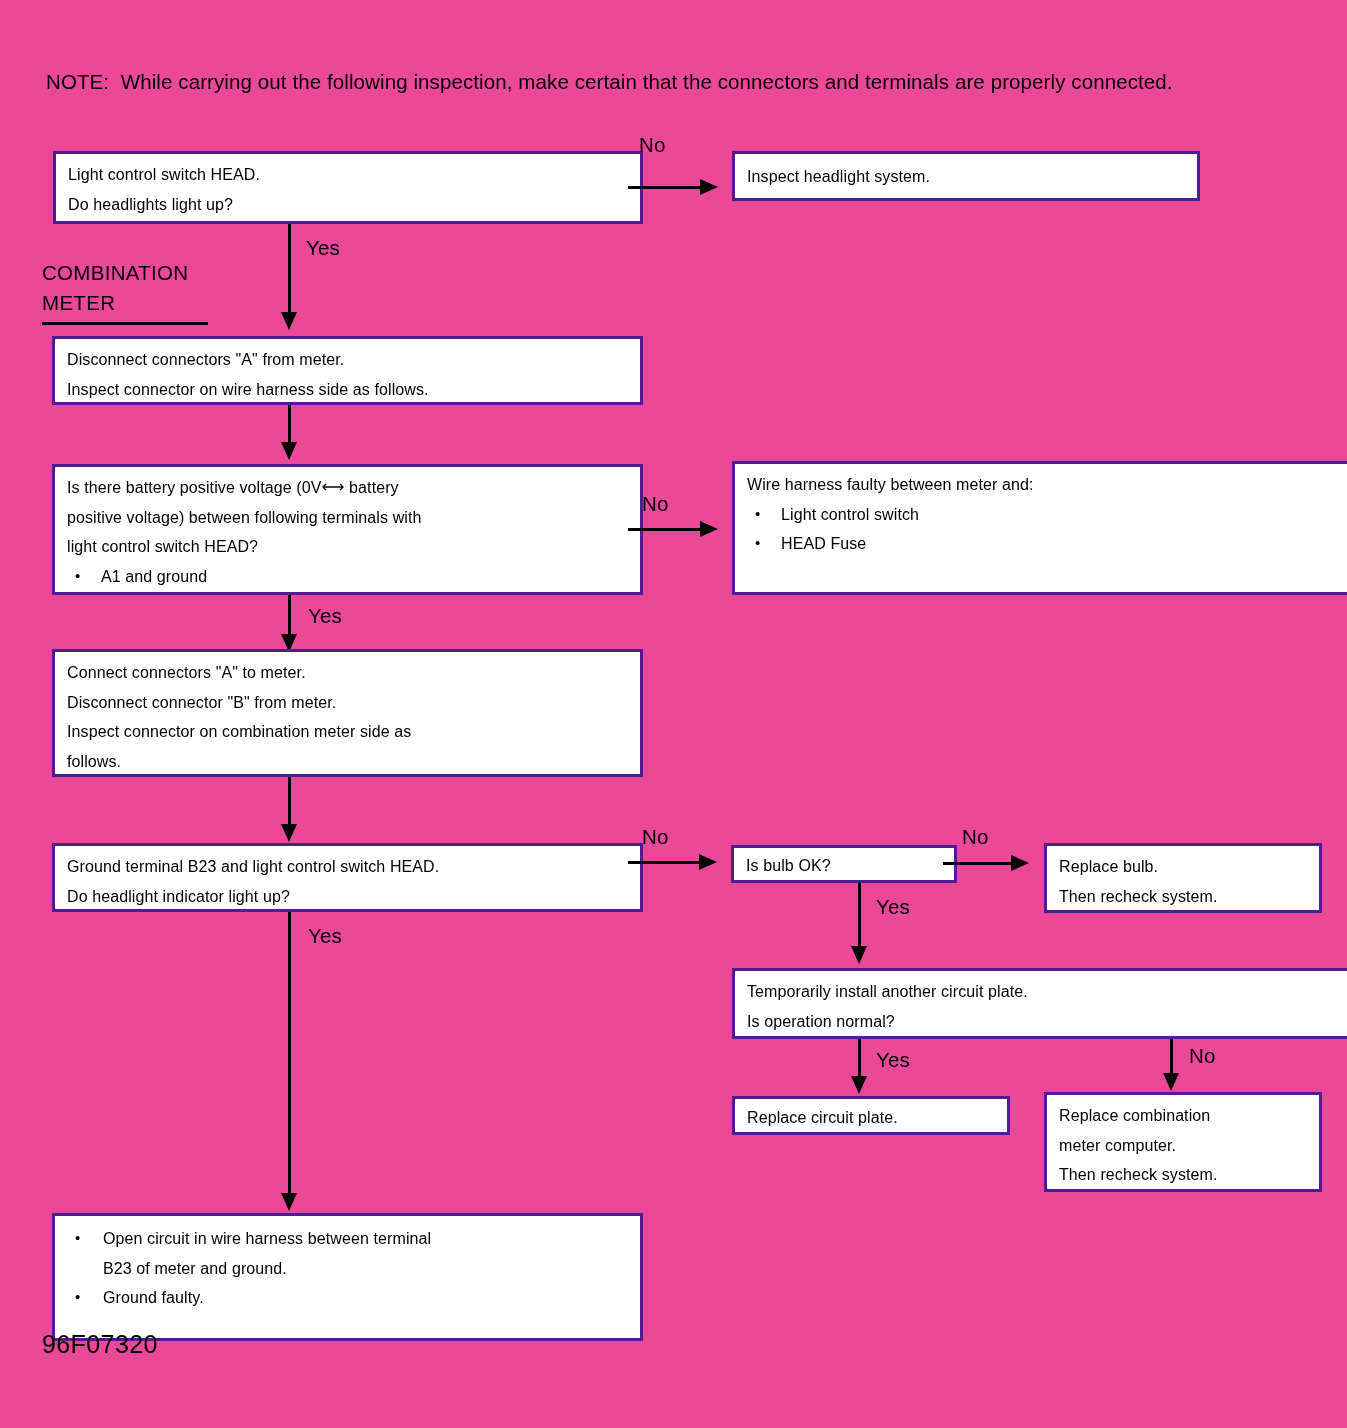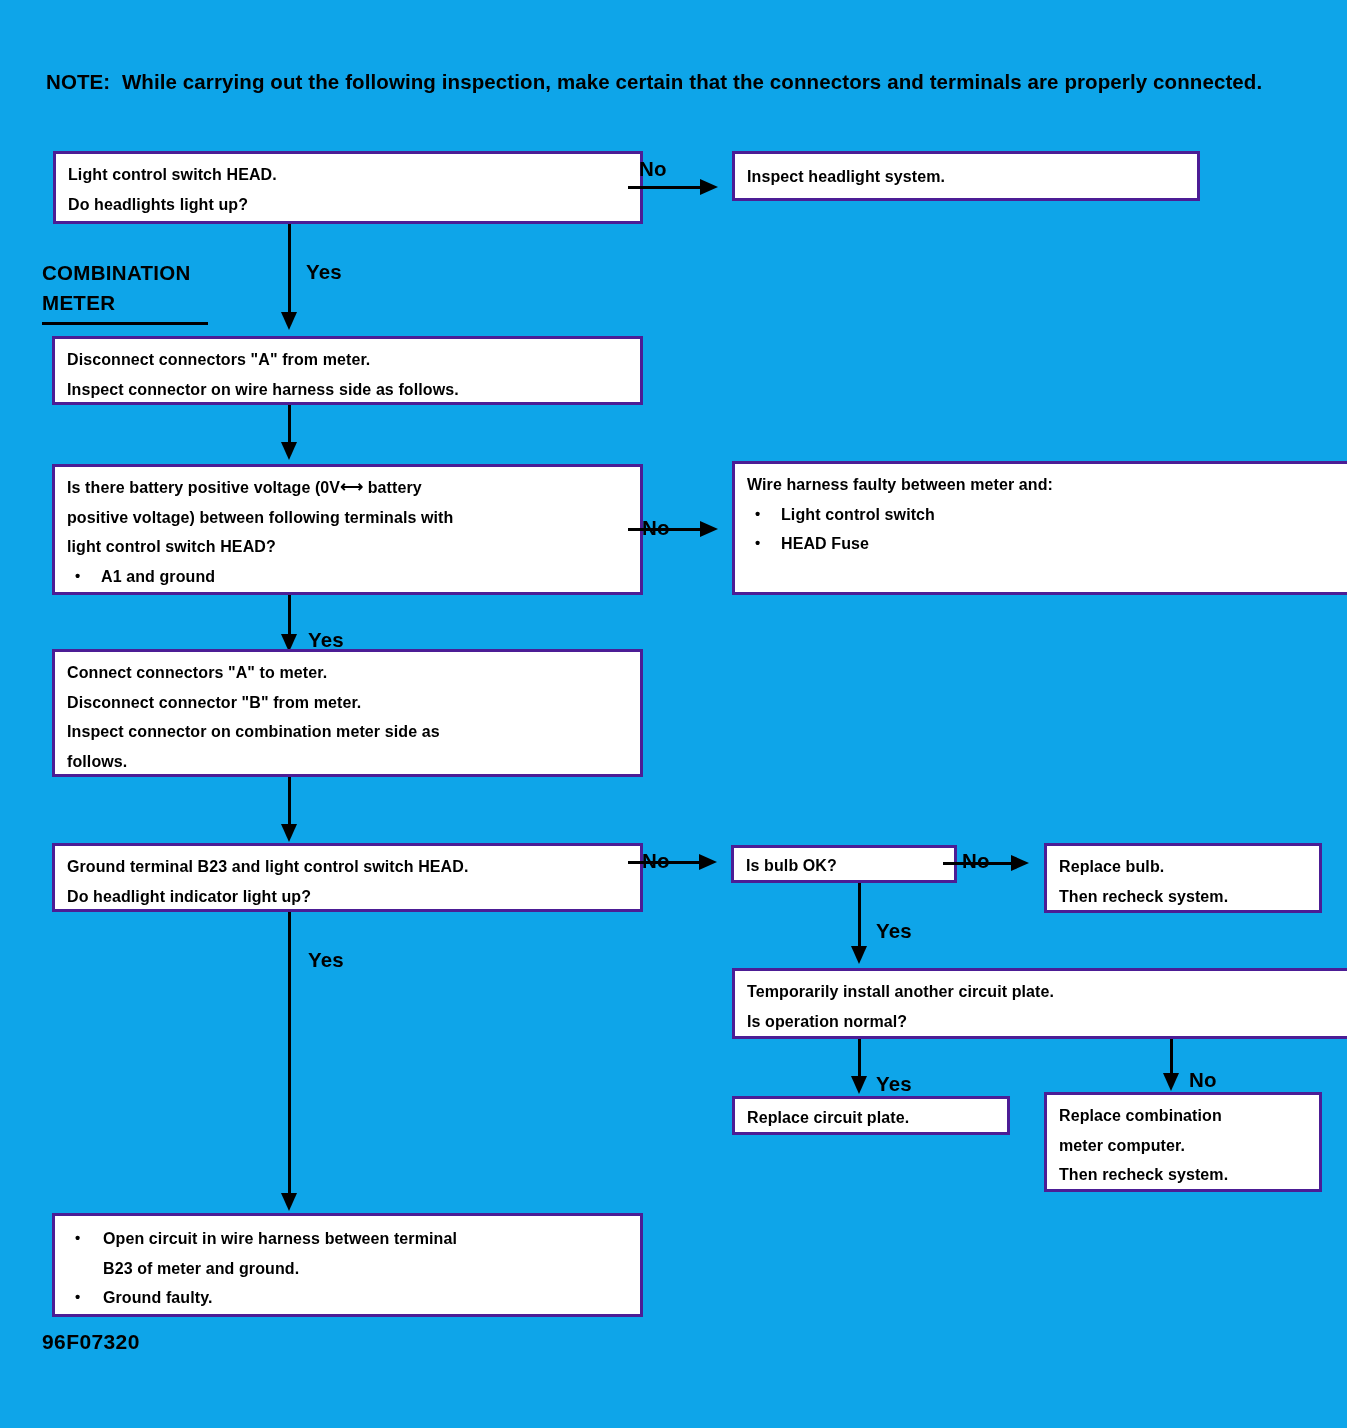--- a/index.html
+++ b/index.html
@@ -9,23 +9,22 @@
     background: #ffffff;
   }
   body {
     font-family: "Liberation Sans", sans-serif;
     color: #000000;
   }
   #page {
     position: relative;
     width: 1347px;
     height: 1428px;
-    background: #0ea5e9;
+    background: #ec4899;
     overflow: hidden;
-    font-weight: bold;
   }
   .note {
     position: absolute;
     left: 46px;
     top: 66px;
     width: 1230px;
     font-size: 20.5px;
     line-height: 32px;
     letter-spacing: 0.1px;
   }
@@ -74,21 +73,21 @@
   }
   .heading .rule {
     display: block;
     width: 166px;
     height: 3px;
     background: #000000;
     margin-top: 4px;
   }
   .caption {
     position: absolute;
-    font-size: 21px;
+    font-size: 25px;
     letter-spacing: 0.4px;
   }
   
   .vline {
     position: absolute;
     width: 3px;
     background: #000000;
   }
   .hline {
     position: absolute;
@@ -108,21 +107,20 @@
     width: 0;
     height: 0;
     border-top: 8px solid transparent;
     border-bottom: 8px solid transparent;
     border-left: 18px solid #000000;
   }
   .edge-label {
     position: absolute;
     font-size: 20.5px;
     letter-spacing: 0.2px;
-    margin-top: 24px;
   }
   .arrowtext {
     display: inline-block;
     position: relative;
     top: -1px;
   }
 </style>
 </head>
 <body>
 
@@ -244,21 +242,21 @@
   <div class="box" style="left:1030px; top:1092px; width:278px; height:100px;">
     <p>Replace combination</p>
     <p>meter computer.</p>
     <p>Then recheck system.</p>
   </div>
 
   <div class="vline" style="left:288px; top:912px; height:285px;"></div>
   <div class="arrow-down" style="left:281px; top:1193px;"></div>
   <div class="edge-label" style="left:308px; top:924px;">Yes</div>
 
-  <div class="box" style="left:38px; top:1213px; width:591px; height:104px; padding-top:8px;">
+  <div class="box" style="left:38px; top:1213px; width:591px; height:128px; padding-top:8px;">
     <ul class="tight">
       <li><span>Open circuit in wire harness between terminal</span><span class="cont">B23 of meter and ground.</span></li>
       <li>Ground faulty.</li>
     </ul>
   </div>
 
   <div class="caption" style="left:42px; top:1330px;">96F07320</div>
 
 </div>
 

